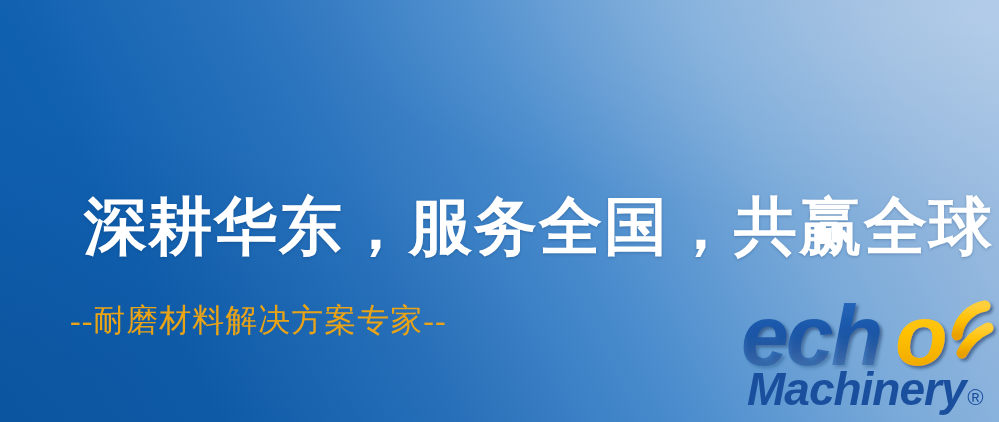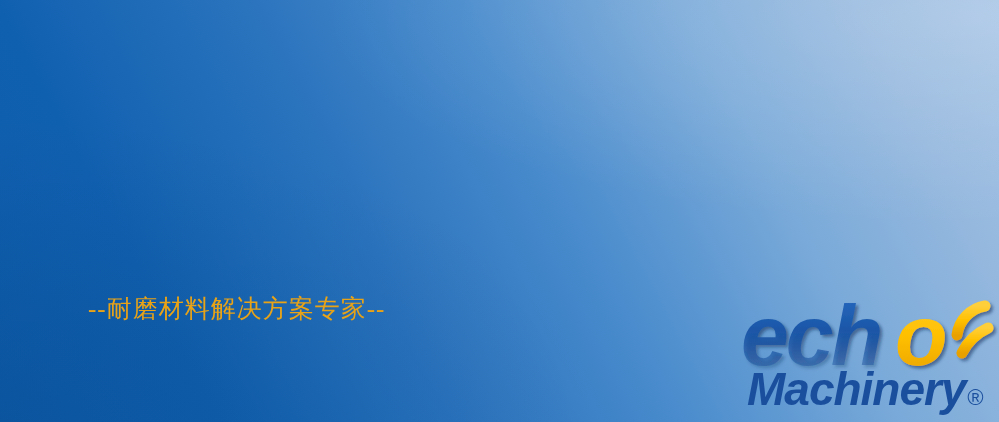--- a/index.html
+++ b/index.html
@@ -47,24 +47,24 @@
     line-height: 1.05;
     letter-spacing: 2px;
     color: #ffffff;
     white-space: nowrap;
     text-shadow: 0 1px 3px rgba(10,50,100,0.30);
     z-index: 3;
   }
 
   .subtitle {
     position: absolute;
-    left: 88px;
+    left: 70px;
     top: 267px;
     font-family: "Liberation Serif", "DejaVu Serif", serif;
-    font-size: 25px;
+    font-size: 32px;
     letter-spacing: 1px;
     color: #e8a317;
     white-space: nowrap;
     z-index: 3;
   }
 
   
   .logo {
     position: absolute;
     right: 2px;
@@ -100,20 +100,21 @@
     font-family: "Liberation Sans", sans-serif;
     font-weight: normal;
     font-size: 22px;
   }
 </style>
 </head>
 <body>
 
 <div class="banner">
 
+  <h1 class="headline">深耕华东，服务全国，共赢全球</h1>
 
   <p class="subtitle">--耐磨材料解决方案专家--</p>
 
   <div class="logo">
     <svg viewBox="0 0 252 135" xmlns="http://www.w3.org/2000/svg" aria-hidden="true">
       <defs>
         <linearGradient id="blueGrad" x1="0" y1="0" x2="0" y2="1">
           <stop offset="0%" stop-color="#2b6ec4"></stop>
           <stop offset="45%" stop-color="#1a56a8"></stop>
           <stop offset="100%" stop-color="#14459024"></stop>

